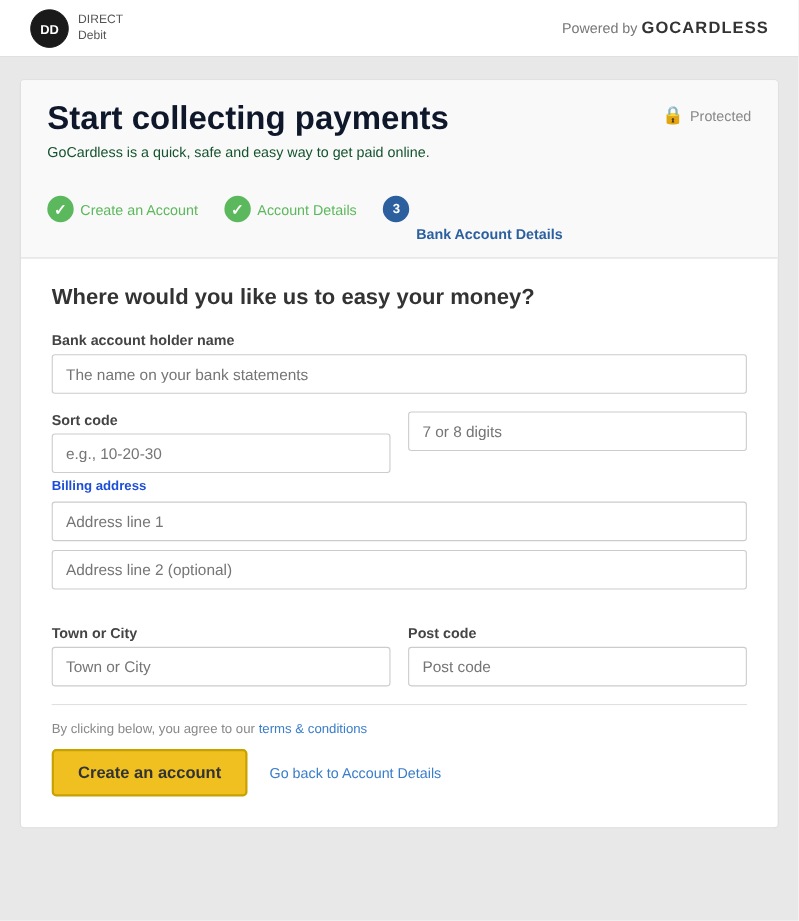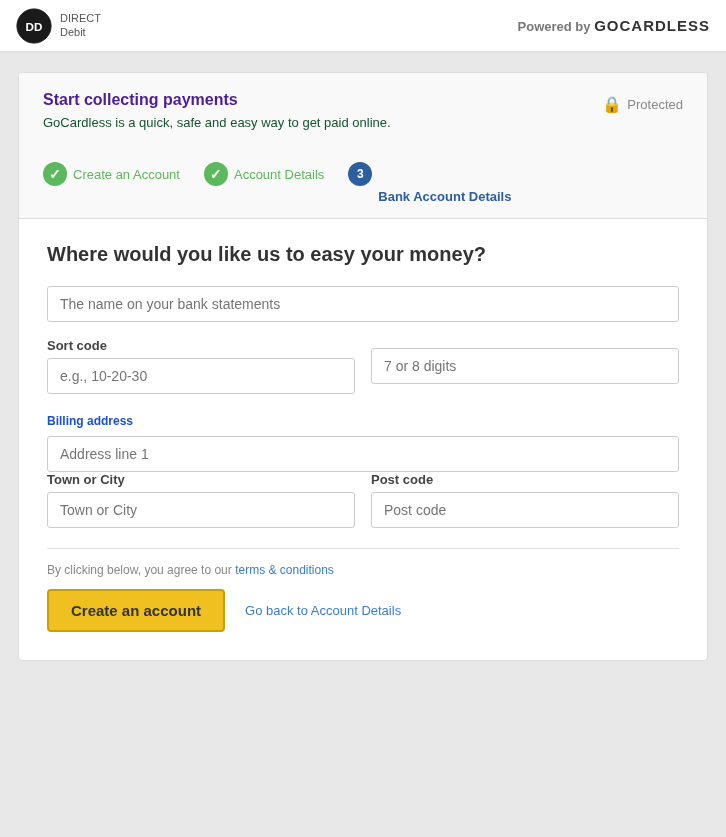--- a/index.html
+++ b/index.html
@@ -8,21 +8,21 @@
       background: #e8e8e8;
       min-height: 837px;
       width: 726px;
     }
     .top-bar {
       background: #fff;
       border-bottom: 1px solid #ddd;
       display: flex;
       align-items: center;
       justify-content: space-between;
-      padding: 10px 16px;
+      padding: 10px 27px;
       height: 52px;
     }
     .logo-area {
       display: flex;
       align-items: center;
       gap: 8px;
     }
     .logo-icon {
       width: 36px;
       height: 36px;
@@ -35,21 +35,20 @@
     }
     .logo-text span {
       display: block;
       font-size: 11px;
       font-weight: normal;
       color: #555;
     }
     .powered-by {
       font-size: 13px;
       color: #777;
-      font-weight: bold;
     }
     .powered-by strong {
       color: #333;
       font-size: 15px;
       text-transform: uppercase;
       letter-spacing: 1px;
     }
     .main-card {
       background: #fff;
       border: 1px solid #ddd;
@@ -70,23 +69,23 @@
       gap: 5px;
       color: #888;
       font-size: 13px;
       margin-top: 4px;
     }
     .lock-icon {
       font-size: 16px;
       color: #aaa;
     }
     .main-title {
-      font-size: 16px;
-      font-weight: bold;
-      color: #4c1d95;
+      font-size: 30px;
+      font-weight: bold;
+      color: #0f172a;
       margin-bottom: 6px;
     }
     .subtitle {
       font-size: 13px;
       color: #14532d;
       margin-bottom: 14px;
     }
     .steps {
       display: flex;
       align-items: center;
@@ -137,22 +136,21 @@
       font-weight: bold;
       color: #333;
       margin-bottom: 20px;
     }
     .form-group {
       margin-bottom: 16px;
     }
     .form-row {
       display: flex;
       gap: 16px;
-      margin-bottom: 20px;
-      align-items: center;
+      margin-bottom: 4px;
     }
     .form-row .form-group {
       flex: 1;
       margin-bottom: 0;
     }
     label {
       display: block;
       font-size: 13px;
       font-weight: bold;
       color: #444;
@@ -170,21 +168,21 @@
     .billing-label {
       font-size: 12px;
       font-weight: bold;
       color: #1d4ed8;
       margin-bottom: 8px;
     }
     .address-group {
       display: flex;
       flex-direction: column;
       gap: 8px;
-      margin-bottom: 0;
+      margin-bottom: 32px;
     }
     .divider {
       border: none;
       border-top: 1px solid #e0e0e0;
       margin: 16px 0 14px;
     }
     .terms-text {
       font-size: 12px;
       color: #888;
       margin-bottom: 12px;
@@ -267,37 +265,39 @@
         </div>
         <span class="step-label">Bank Account Details</span>
       </div>
     </div>
   </div>
 
   <div class="card-body">
     <div class="section-title">Where would you like us to easy your money?</div>
 
     <div class="form-group">
+      <label>Bank account holder name</label>
       <input type="text" placeholder="The name on your bank statements" style="">
     </div>
 
     <div class="form-row">
       <div class="form-group">
         <label>Sort code</label>
         <input type="text" placeholder="e.g., 10-20-30" style="">
       </div>
       <div class="form-group">
         <input type="text" placeholder="7 or 8 digits" style="">
       </div>
     </div>
 
     <div>
       <div class="billing-label">Billing address</div>
       <div class="address-group">
         <input type="text" placeholder="Address line 1" style="">
+        <input type="text" placeholder="Address line 2 (optional)" style="">
       </div>
     </div>
 
     <div class="form-row">
       <div class="form-group">
         <label>Town or City</label>
         <input type="text" placeholder="Town or City" style="">
       </div>
       <div class="form-group">
         <label>Post code</label>

